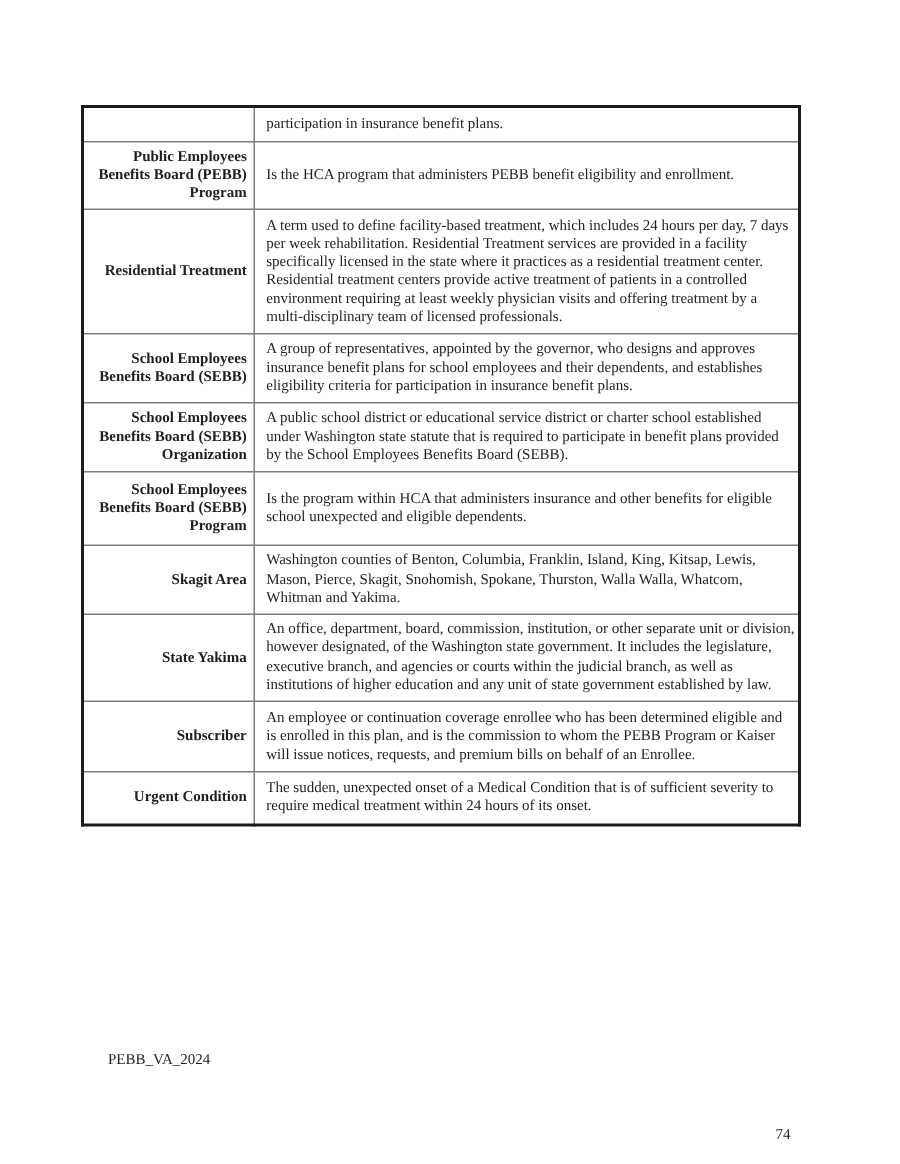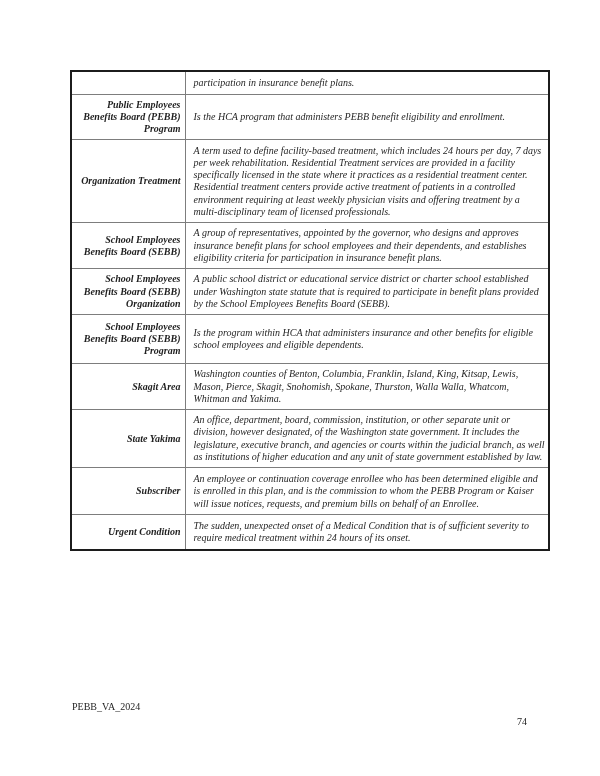--- a/index.html
+++ b/index.html
@@ -16,27 +16,26 @@
   }
   .page {
     position: relative;
     width: 600px;
     height: 776px;
     background: #ffffff;
     overflow: hidden;
   }
   table.def-table {
     position: absolute;
-    left: 70px;
+    left: 54px;
     top: 70px;
     width: 478px;
     border-collapse: collapse;
     table-layout: fixed;
     border: 2px solid #1c1c1c;
-    font-style: italic;
   }
   table.def-table td {
     border: 1px solid #7d7d7d;
     vertical-align: middle;
     font-size: 10px;
     line-height: 12.3px;
     color: #1f1f1f;
   }
   td.term-cell {
     font-weight: bold;
@@ -61,21 +60,21 @@
   .footer-left {
     position: absolute;
     left: 72px;
     top: 701px;
     font-size: 10px;
     line-height: 12px;
   }
   .footer-right {
     position: absolute;
     right: 73px;
-    top: 716px;
+    top: 751px;
     font-size: 10px;
     line-height: 12px;
   }
 </style>
 </head>
 <body>
 
 <div class="page">
 
   <table class="def-table">
@@ -86,34 +85,34 @@
     <tbody>
       <tr class="r0">
         <td class="term-cell"></td>
         <td class="def-cell">participation in insurance benefit plans.</td>
       </tr>
       <tr class="r1">
         <td class="term-cell">Public Employees Benefits Board (PEBB) Program</td>
         <td class="def-cell">Is the HCA program that administers PEBB benefit eligibility and enrollment.</td>
       </tr>
       <tr class="r2">
-        <td class="term-cell">Organization Treatment</td>
+        <td class="term-cell">Residential Treatment</td>
         <td class="def-cell">A term used to define facility-based treatment, which includes 24 hours per day, 7 days per week rehabilitation. Residential Treatment services are provided in a facility specifically licensed in the state where it practices as a residential treatment center. Residential treatment centers provide active treatment of patients in a controlled environment requiring at least weekly physician visits and offering treatment by a multi-disciplinary team of licensed professionals.</td>
       </tr>
       <tr class="r3">
         <td class="term-cell">School Employees Benefits Board (SEBB)</td>
         <td class="def-cell">A group of representatives, appointed by the governor, who designs and approves insurance benefit plans for school employees and their dependents, and establishes eligibility criteria for participation in insurance benefit plans.</td>
       </tr>
       <tr class="r4">
         <td class="term-cell">School Employees Benefits Board (SEBB) Organization</td>
         <td class="def-cell">A public school district or educational service district or charter school established under Washington state statute that is required to participate in benefit plans provided by the School Employees Benefits Board (SEBB).</td>
       </tr>
       <tr class="r5">
         <td class="term-cell">School Employees Benefits Board (SEBB) Program</td>
-        <td class="def-cell">Is the program within HCA that administers insurance and other benefits for eligible school employees and eligible dependents.</td>
+        <td class="def-cell">Is the program within HCA that administers insurance and other benefits for eligible school unexpected and eligible dependents.</td>
       </tr>
       <tr class="r6">
         <td class="term-cell">Skagit Area</td>
         <td class="def-cell">Washington counties of Benton, Columbia, Franklin, Island, King, Kitsap, Lewis, Mason, Pierce, Skagit, Snohomish, Spokane, Thurston, Walla Walla, Whatcom, Whitman and Yakima.</td>
       </tr>
       <tr class="r7">
         <td class="term-cell">State Yakima</td>
         <td class="def-cell">An office, department, board, commission, institution, or other separate unit or division, however designated, of the Washington state government.  It includes the legislature, executive branch, and agencies or courts within the judicial branch, as well as institutions of higher education and any unit of state government established by law.</td>
       </tr>
       <tr class="r8">

